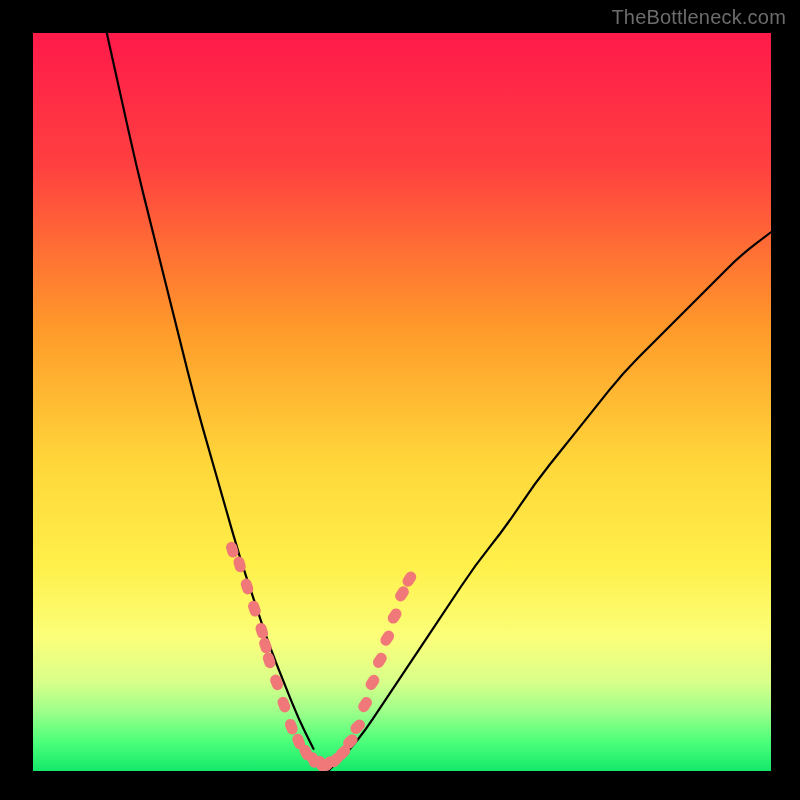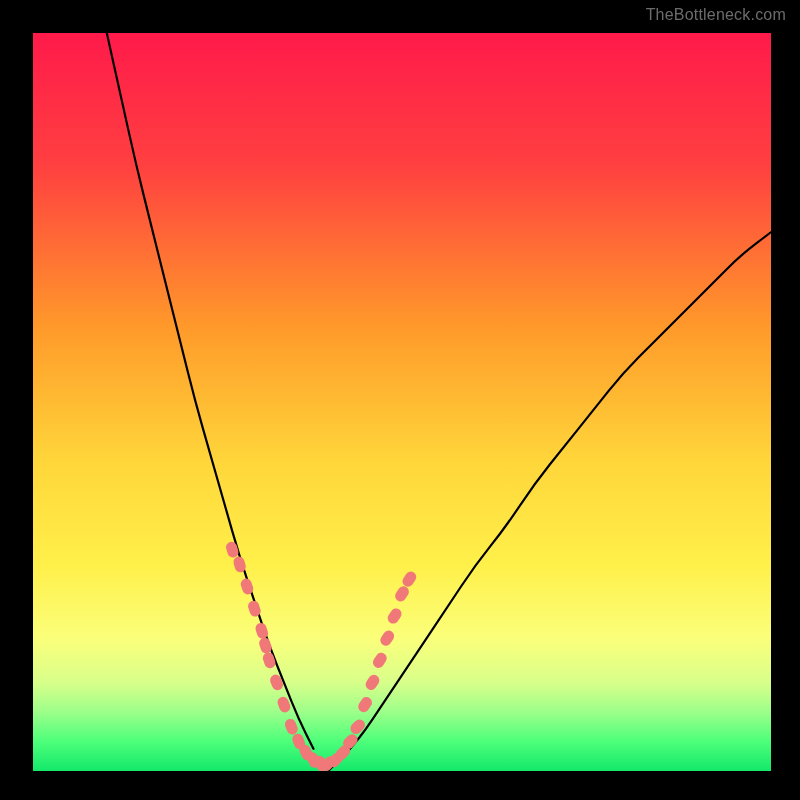--- a/index.html
+++ b/index.html
@@ -15,21 +15,21 @@
     position: relative;
     width: 800px;
     height: 800px;
     background: #000;
   }
   .watermark {
     position: absolute;
     top: 6px;
     right: 14px;
     color: #6c6c6c;
-    font-size: 16px;
+    font-size: 20px;
     font-weight: 500;
     letter-spacing: 0.2px;
     z-index: 5;
     user-select: none;
   }
   svg.plot {
     position: absolute;
     left: 0;
     top: 0;
     width: 800px;

